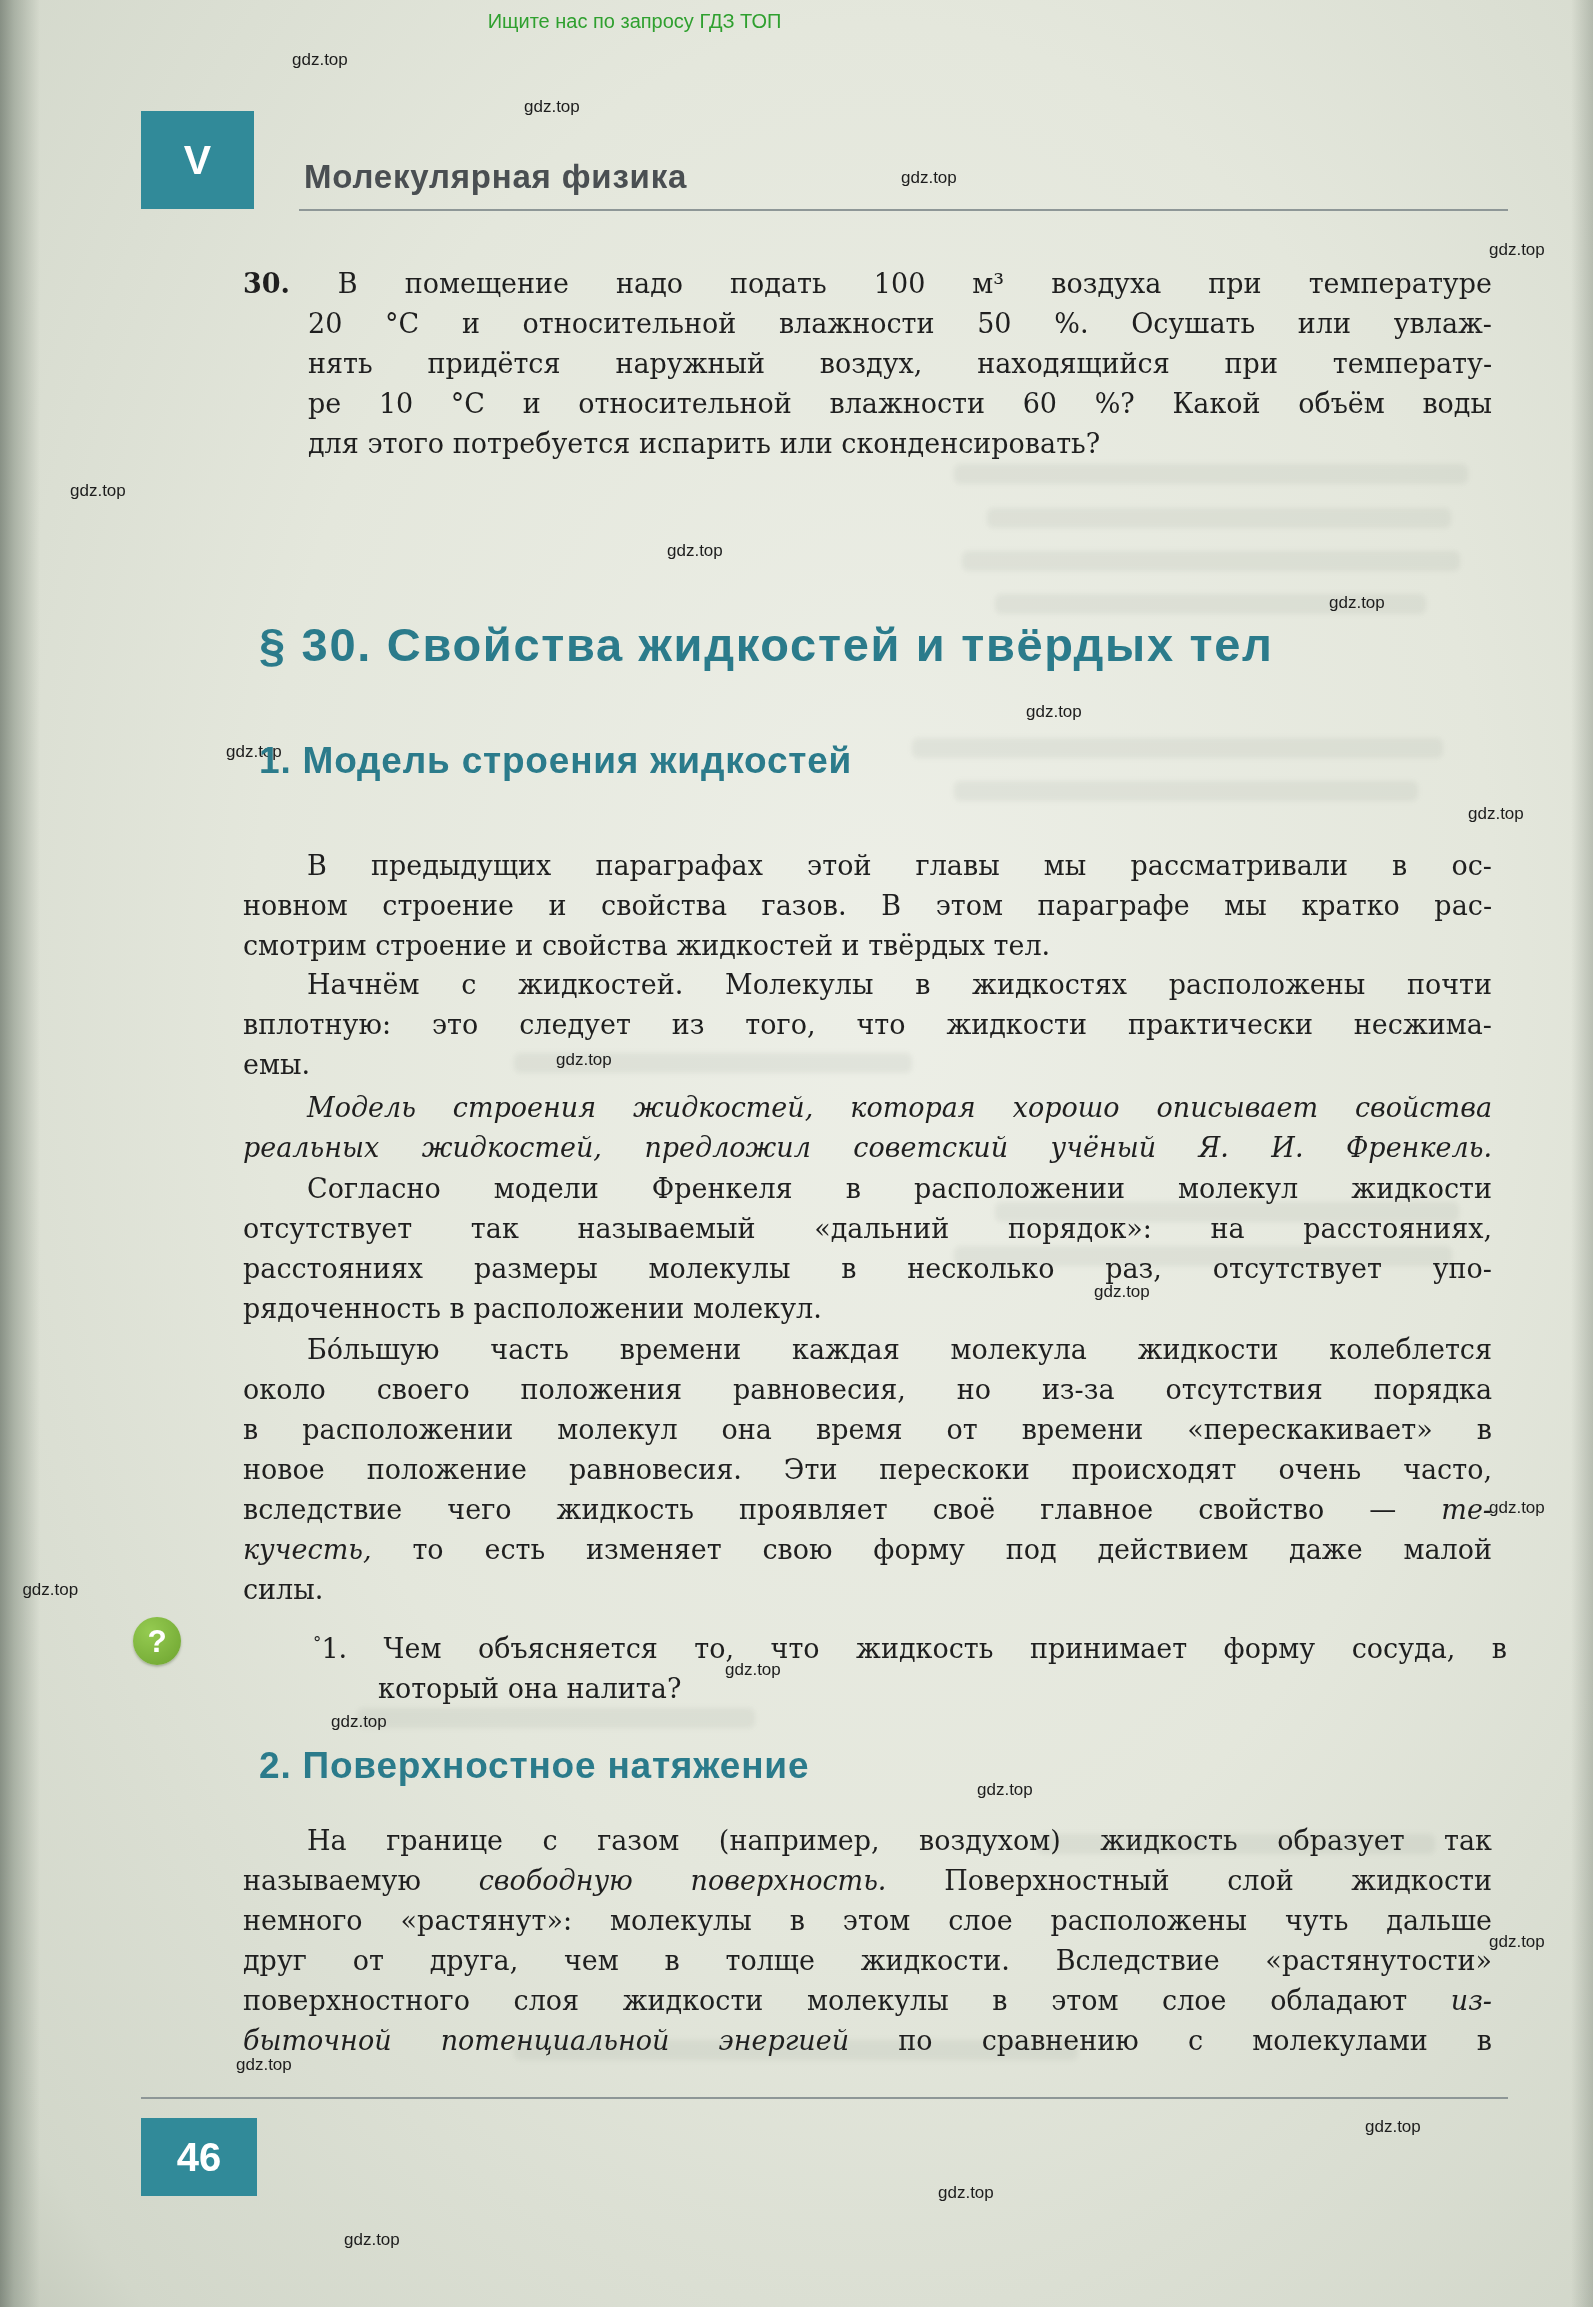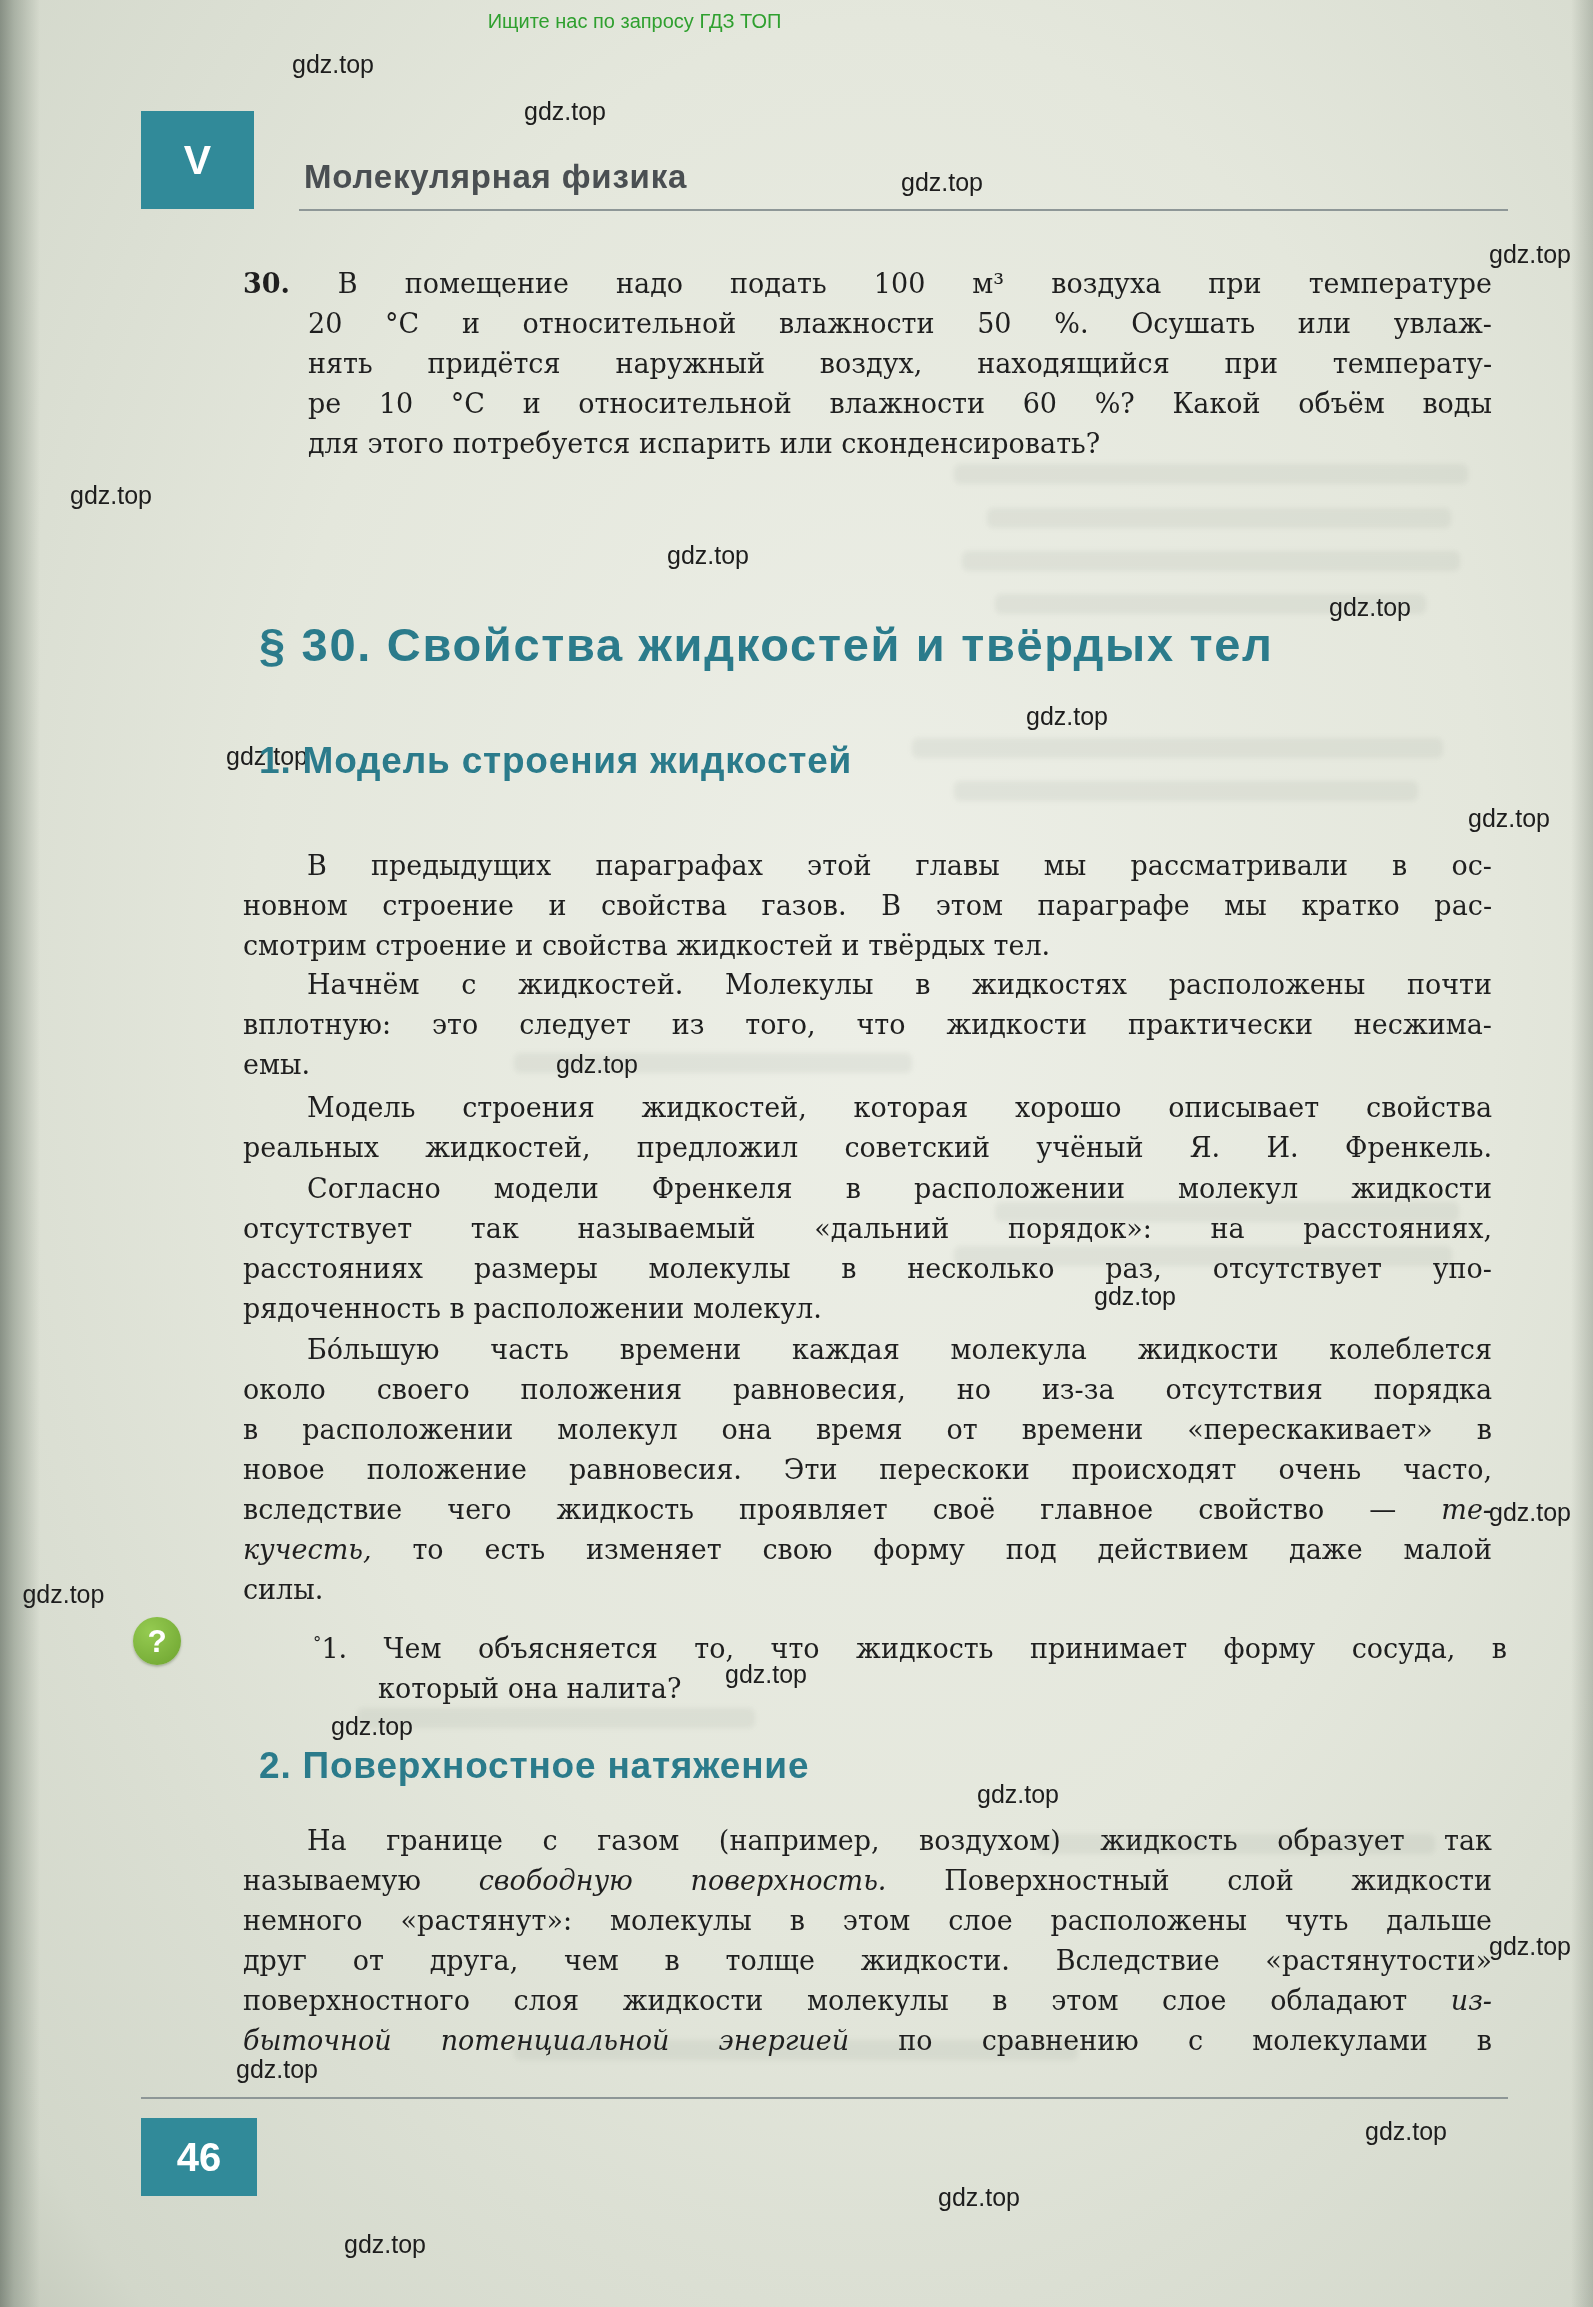--- a/index.html
+++ b/index.html
@@ -6,21 +6,21 @@
   .page{
     position:relative;width:1593px;height:2307px;overflow:hidden;
     background:radial-gradient(ellipse at 55% 42%, #edefe7 0%, #e4e7dc 50%, #d2d7ca 92%, #c3c9bb 100%);
     font-family:"DejaVu Serif", serif;color:#1f1f1f;
   }
   .spine{position:absolute;left:0;top:0;bottom:0;width:40px;
     background:linear-gradient(to right,#6d776c 0%,#9aa396 35%, rgba(160,168,153,0) 100%);opacity:.75;}
   .edge-right{position:absolute;right:0;top:0;bottom:0;width:21.6px;
     background:linear-gradient(to left, rgba(110,120,108,.35), rgba(110,120,108,0));}
   .bleed div{position:absolute;background:rgba(108,118,106,.09);filter:blur(2.5px);border-radius:6.6px;pointer-events:none;}
-  .wm{position:absolute;font-family:"Liberation Sans",sans-serif;font-size:25px;color:#1d1d1d;white-space:nowrap;}
+  .wm{position:absolute;font-family:"Liberation Sans",sans-serif;font-size:17px;color:#1d1d1d;white-space:nowrap;}
   .top-note{position:absolute;top:10px;left:0;width:1269px;text-align:center;
     font-family:"Liberation Sans",sans-serif;font-size:20px;color:#2fa02f;}
   .bottom-note{position:absolute;top:2266px;left:0;width:1559px;text-align:center;
     font-family:"Liberation Sans",sans-serif;font-size:20px;color:#2fa02f;}
   .chapter-badge{position:absolute;left:141px;top:111px;width:113px;height:98px;background:#318a99;
     color:#fff;display:flex;align-items:center;justify-content:center;
     font-family:"Liberation Sans",sans-serif;font-weight:bold;font-size:41px;}
   .chapter-title{position:absolute;left:304px;top:158px;
     font-family:"Liberation Sans",sans-serif;font-weight:bold;font-size:33px;color:#4a4f52;letter-spacing:0.8px;}
   .header-rule{position:absolute;left:299px;top:209px;width:1209px;height:1.7px;background:#8e9797;}
@@ -113,21 +113,21 @@
   <div class="block" style="top:846px;">
       <div class="tline ind"><span>В предыдущих параграфах этой главы мы рассматривали в ос-</span></div>
       <div class="tline"><span>новном строение и свойства газов. В этом параграфе мы кратко рас-</span></div>
       <div class="tline last"><span>смотрим строение и свойства жидкостей и твёрдых тел.</span></div>
     </div>
   <div class="block" style="top:965px;">
       <div class="tline ind"><span>Начнём с жидкостей. Молекулы в жидкостях расположены почти</span></div>
       <div class="tline"><span>вплотную: это следует из того, что жидкости практически несжима-</span></div>
       <div class="tline last"><span>емы.</span></div>
     </div>
-  <div class="block" style="top:1088px;">
+  <div class="block" style="top:1088px;font-style:italic;">
       <div class="tline ind"><span>Модель строения жидкостей, которая хорошо описывает свойства</span></div>
       <div class="tline"><span>реальных жидкостей, предложил советский учёный Я. И. Френкель.</span></div>
     </div>
   <div class="block" style="top:1169px;">
       <div class="tline ind"><span>Согласно модели Френкеля в расположении молекул жидкости</span></div>
       <div class="tline"><span>отсутствует так называемый «дальний порядок»: на расстояниях,</span></div>
       <div class="tline"><span>расстояниях размеры молекулы в несколько раз, отсутствует упо-</span></div>
       <div class="tline last"><span>рядоченность в расположении молекул.</span></div>
     </div>
   <div class="block" style="top:1330px;">

